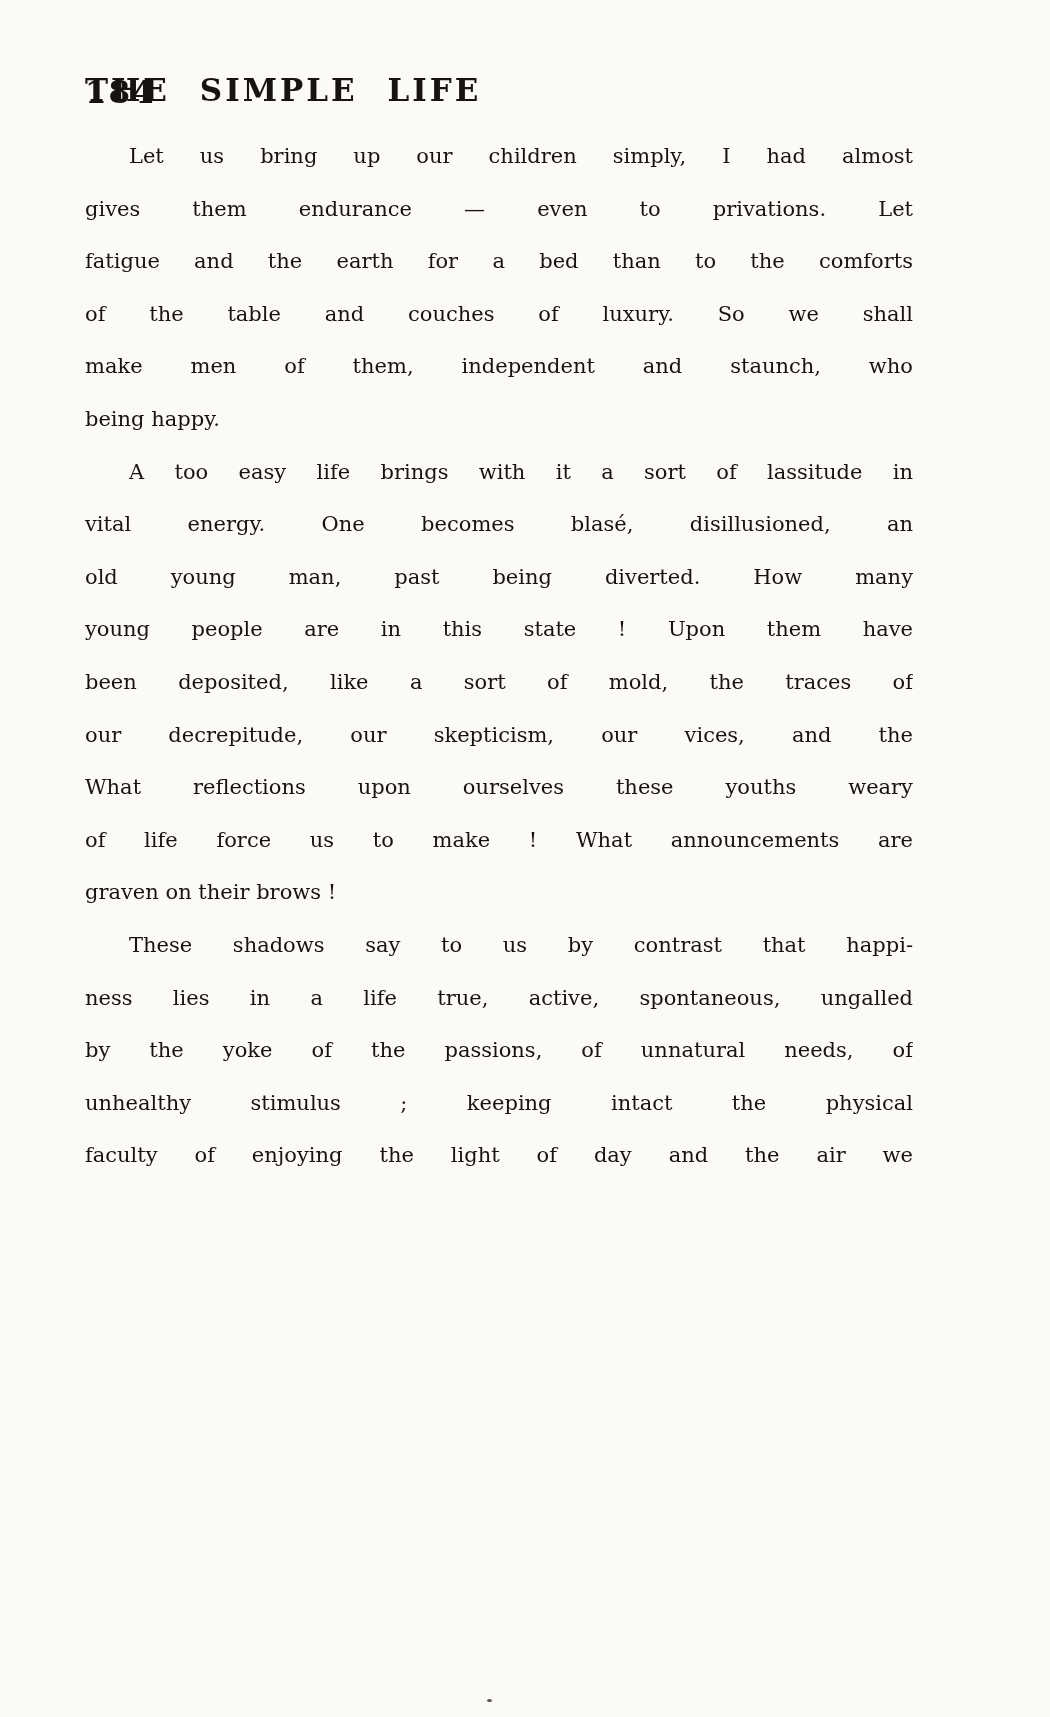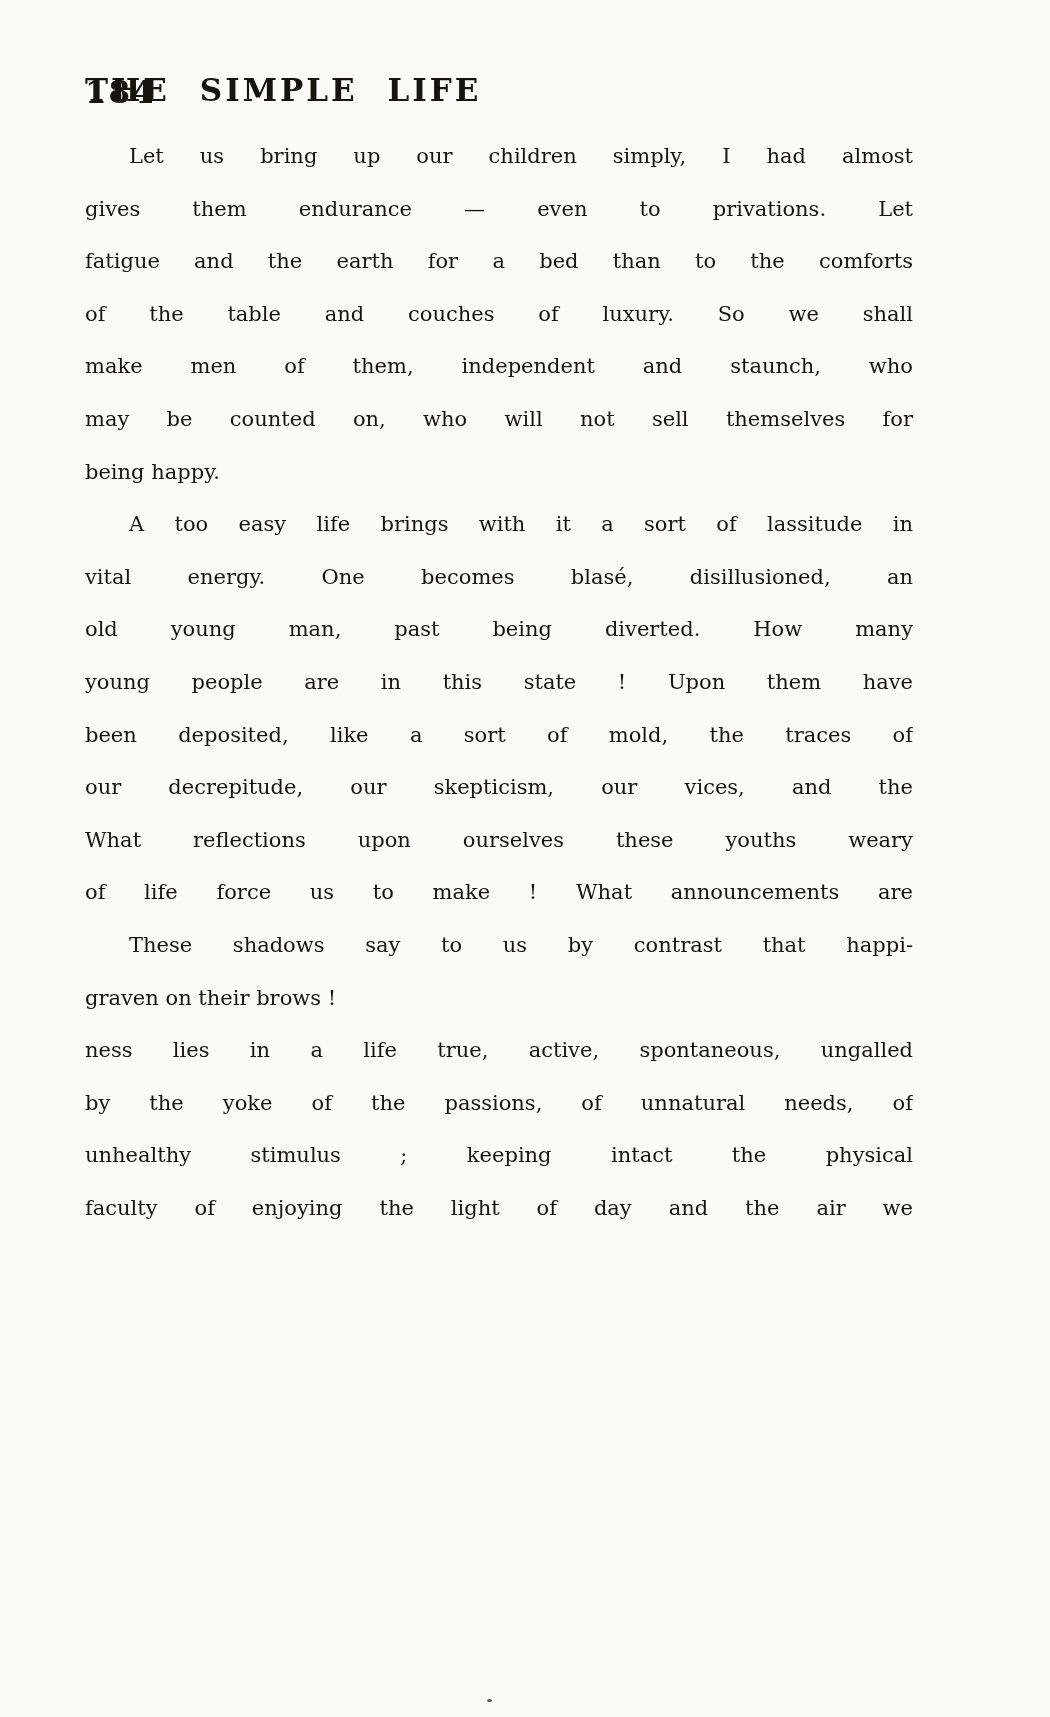--- a/index.html
+++ b/index.html
@@ -80,32 +80,31 @@
     <span class="page-number">184</span>
     <div class="running-title">THE SIMPLE LIFE</div>
   </header>
 
   <main class="page-body">
       <div class="line first">Let us bring up our children simply, I had almost</div>
       <div class="line">gives them endurance — even to privations.  Let</div>
       <div class="line">fatigue and the earth for a bed than to the comforts</div>
       <div class="line">of the table and couches of luxury.  So we shall</div>
       <div class="line">make men of them, independent and staunch, who</div>
-      <div class="line">may be counted on, who will not sell themselves for</div>
       <div class="line short">being happy.</div>
       <div class="line first">A too easy life brings with it a sort of lassitude in</div>
       <div class="line">vital energy.  One becomes blasé, disillusioned, an</div>
       <div class="line">old young man, past being diverted.  How many</div>
       <div class="line">young people are in this state !  Upon them have</div>
       <div class="line">been deposited, like a sort of mold, the traces of</div>
       <div class="line">our decrepitude, our skepticism, our vices, and the</div>
       <div class="line">What reflections upon ourselves these youths weary</div>
       <div class="line">of life force us to make !  What announcements are</div>
+      <div class="line short">graven on their brows !</div>
       <div class="line first">These shadows say to us by contrast that happi-</div>
-      <div class="line short">graven on their brows !</div>
       <div class="line">ness lies in a life true, active, spontaneous, ungalled</div>
       <div class="line">by the yoke of the passions, of unnatural needs, of</div>
       <div class="line">unhealthy stimulus ;  keeping intact the physical</div>
       <div class="line">faculty of enjoying the light of day and the air we</div>
     </main>
 
   <div class="print-speck"></div>
 </div>
 
 </body></html>

